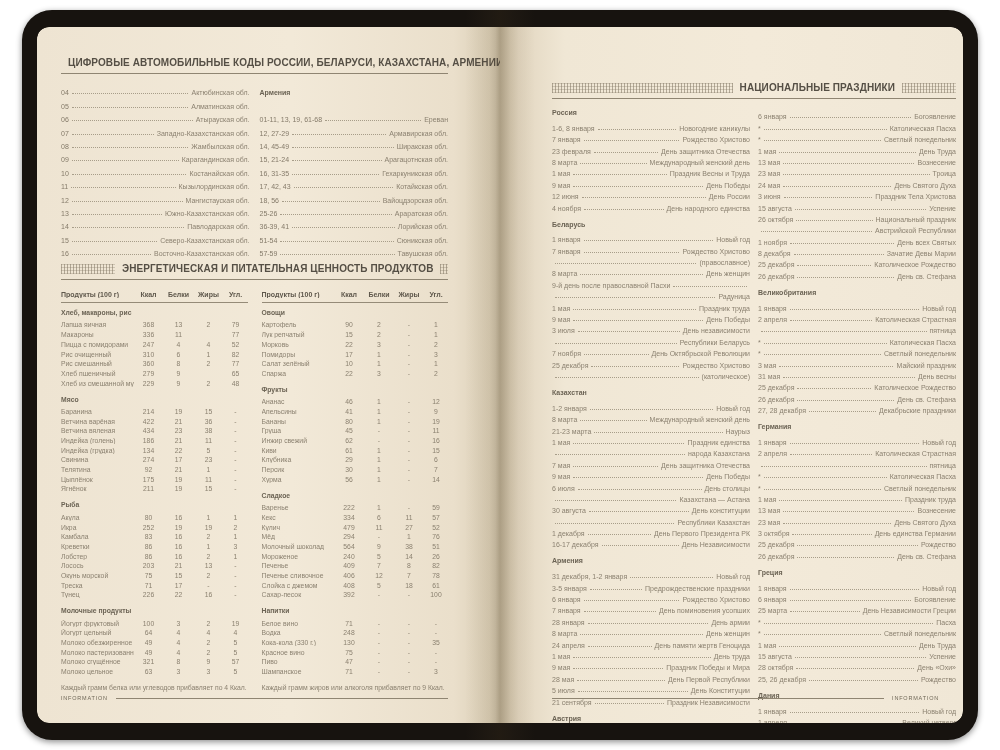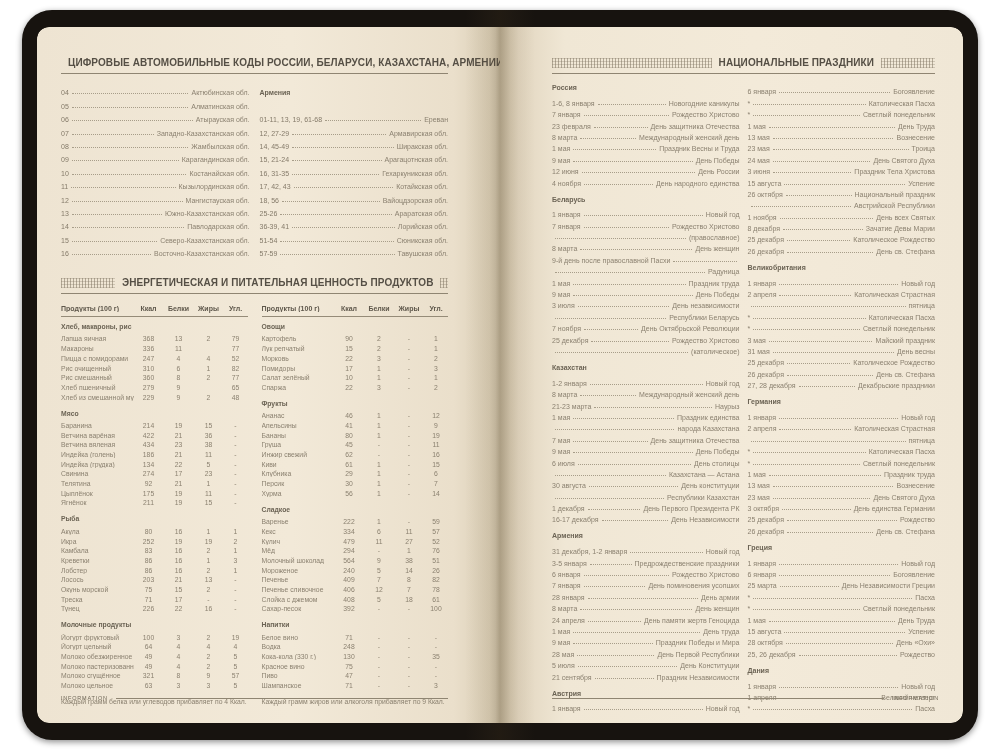--- a/index.html
+++ b/index.html
@@ -26,21 +26,21 @@
     background:linear-gradient(90deg,#c9bca1 0%,#e2d6c0 4%,#f0e7d5 14%,#f3ead9 55%,#f0e7d6 100%);
     border-radius:0 12px 12px 0;
   }
   .spine{
     position:absolute;left:50%;top:0;bottom:0;width:70px;transform:translateX(-50%);
     background:linear-gradient(90deg,transparent 0%,rgba(96,76,46,.10) 35%,rgba(70,54,30,.22) 50%,rgba(96,76,46,.10) 65%,transparent 100%);
     pointer-events:none;z-index:5;
   }
   .page-content{position:absolute;top:30px;bottom:44px;}
   .page.left .page-content{left:24px;right:52px;}
-  .page.right .page-content{left:52px;right:28px;}
+  .page.right .page-content{left:52px;right:7px;margin-top:25px;}
 
   
   .sec-title{
     display:flex;align-items:center;gap:7px;
     border-bottom:1px solid #8f8572;padding-bottom:5px;
   }
   .title-text{
     font-size:10px;font-weight:700;color:#554f45;white-space:nowrap;letter-spacing:.1px;
   }
   .hatch{
@@ -55,21 +55,21 @@
   
   .codes-cols{display:flex;gap:10px;margin-top:9px;}
   .codes-col{flex:1;min-width:0;}
   .c-row{display:flex;align-items:flex-end;height:13.4px;font-size:7px;color:#8b8170;}
   .c-code{white-space:nowrap;color:#847a69;}
   .c-h{font-weight:700;color:#6b6354;}
   .c-reg{white-space:nowrap;}
   .dots{flex:1;border-bottom:1px dotted #a79d89;margin:0 3px 2px 3px;min-width:6px;}
 
   
-  .nutri-title{margin-top:20px;}
+  .nutri-title{margin-top:6px;}
   .nutri-cols{display:flex;gap:14px;margin-top:11px;}
   .n-col{flex:1;min-width:0;}
   .n-head{
     display:flex;align-items:flex-end;font-size:7px;font-weight:700;color:#5e574b;
     border-bottom:1px solid #958b78;padding-bottom:4px;margin-bottom:6px;
   }
   .n-head .n-name{flex:1;}
   .n-c{width:30px;text-align:center;white-space:nowrap;}
   .n-c.n-last{width:24px;}
   .n-row{display:flex;align-items:flex-end;height:9.7px;font-size:6.8px;color:#8b8170;}

